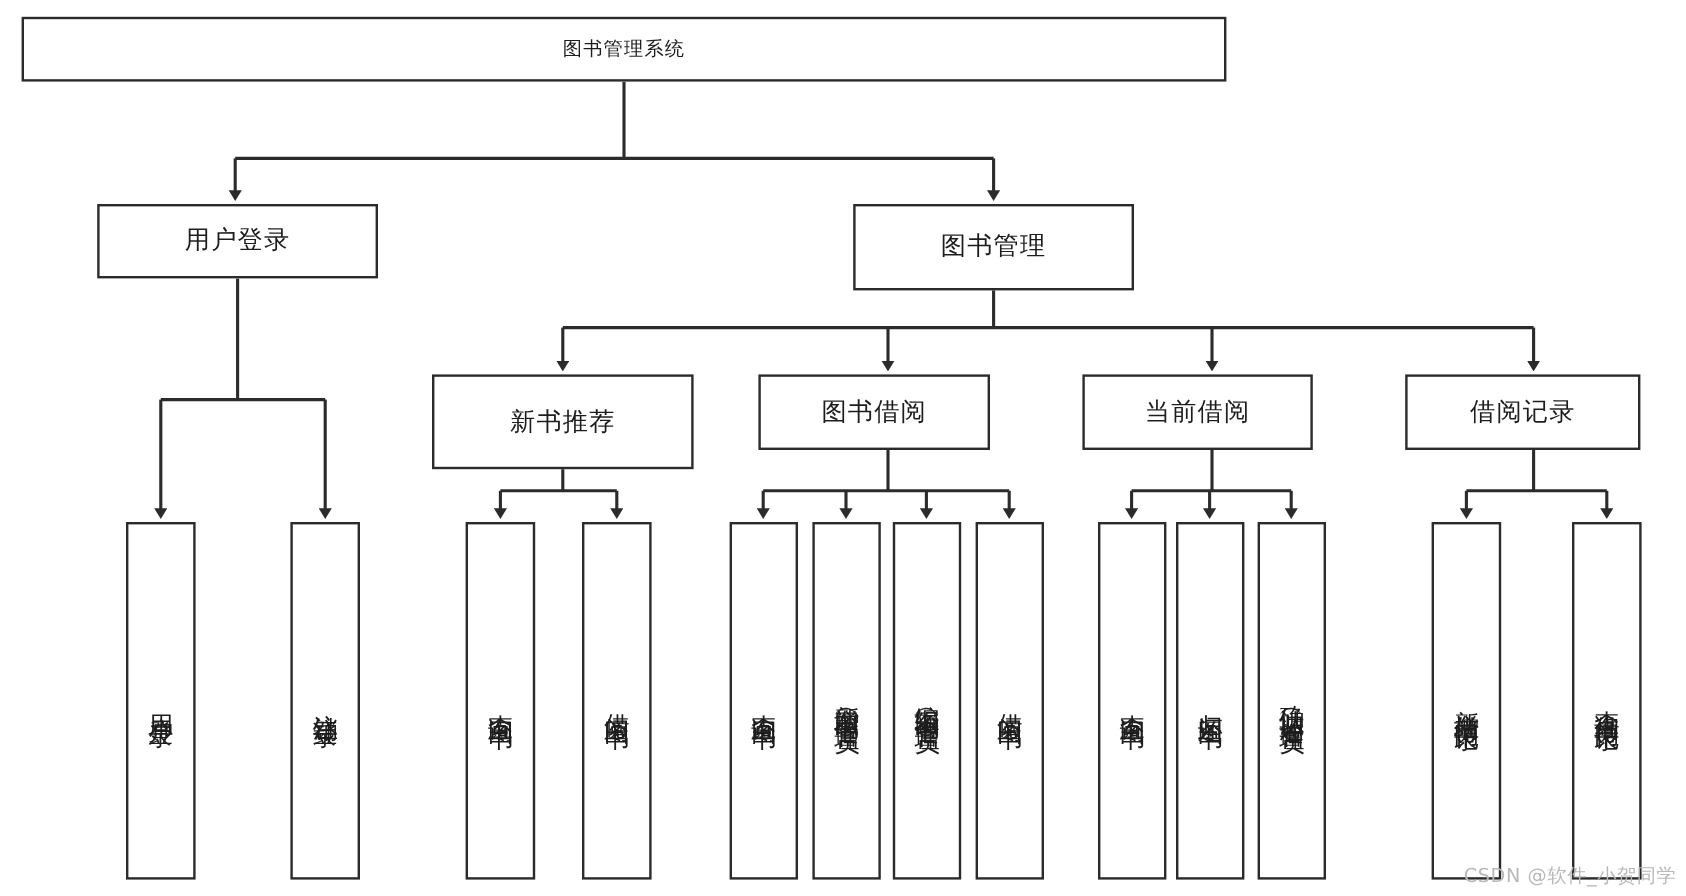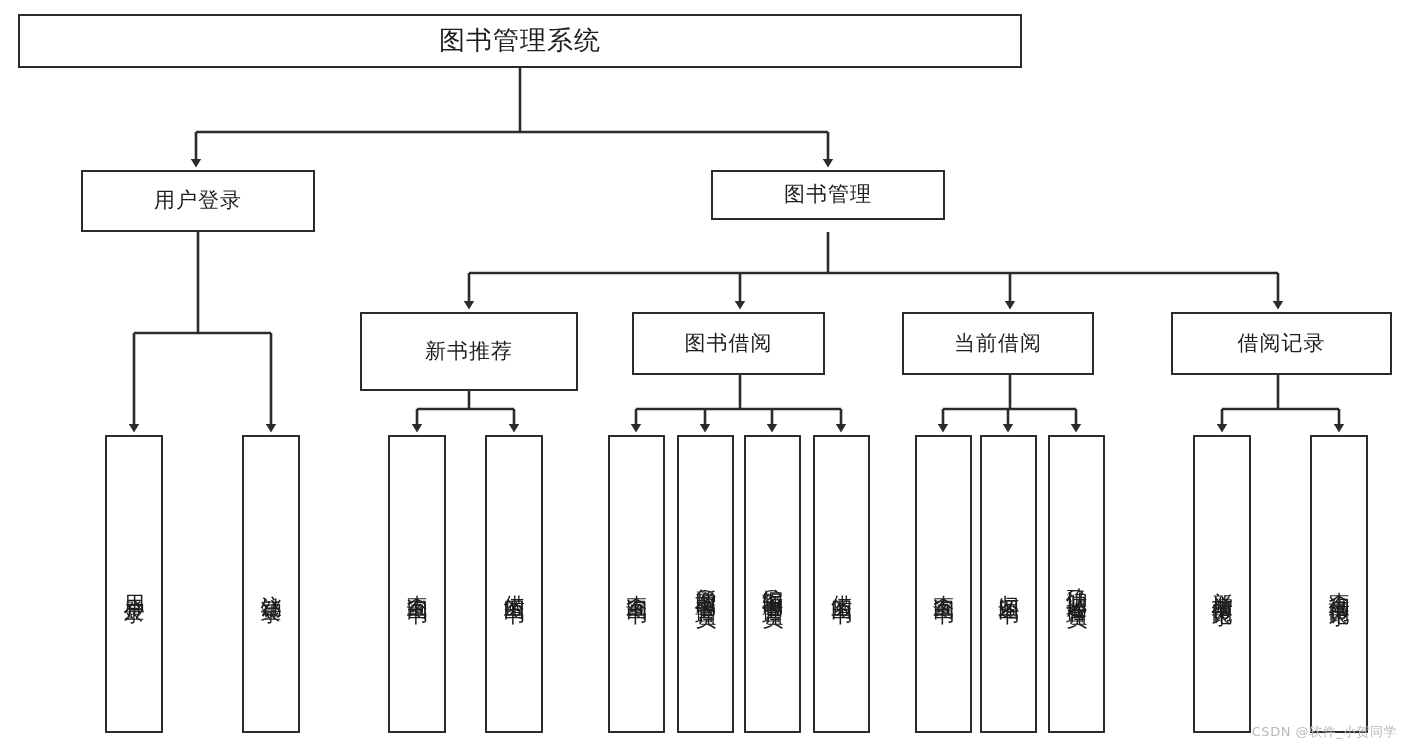--- a/index.html
+++ b/index.html
@@ -35,41 +35,41 @@
     justify-content: center;
     color: #1d1d1d;
     z-index: 2;
   }
   .node.h {
     font-size: 21px;
     letter-spacing: 1px;
     line-height: 1.2;
   }
   .node.root {
-    font-size: 26px;
+    font-size: 16px;
   }
   .node.v {
     writing-mode: vertical-rl;
     text-orientation: upright;
     font-size: 21px;
     letter-spacing: 3px;
     line-height: 1.25;
     padding: 4px 0;
   }
   .node.v .vtext {
     writing-mode: vertical-rl;
     text-orientation: upright;
     white-space: nowrap;
     display: block;
   }
   .watermark {
     position: absolute;
     right: 8px;
     bottom: 6px;
-    font-size: 13px;
+    font-size: 16px;
     color: #b9b9b9;
     letter-spacing: 0.5px;
     z-index: 3;
     white-space: nowrap;
   }
 </style>
 </head>
 <body>
 
 <div id="canvas">
@@ -124,34 +124,34 @@
     </g>
   </svg>
 
   <div class="node h root" style="left:18px; top:14px; width:1004px; height:54px;">
     <span>图书管理系统</span>
   </div>
 
   <div class="node h" style="left:81px; top:170px; width:234px; height:62px;">
     <span>用户登录</span>
   </div>
-  <div class="node h" style="left:711px; top:170px; width:234px; height:50px;">
+  <div class="node h" style="left:711px; top:170px; width:234px; height:72px;">
     <span>图书管理</span>
   </div>
 
   <div class="node h" style="left:360px; top:312px; width:218px; height:79px;">
     <span>新书推荐</span>
   </div>
   <div class="node h" style="left:632px; top:312px; width:193px; height:63px;">
     <span>图书借阅</span>
   </div>
   <div class="node h" style="left:902px; top:312px; width:192px; height:63px;">
     <span>当前借阅</span>
   </div>
-  <div class="node h" style="left:1171px; top:312px; width:221px; height:63px;">
+  <div class="node h" style="left:1171px; top:312px; width:196px; height:63px;">
     <span>借阅记录</span>
   </div>
 
   <div class="node v" style="left:105px; top:435px; width:58px; height:298px;">
     <span class="vtext">用户登录</span>
   </div>
   <div class="node v" style="left:242px; top:435px; width:58px; height:298px;">
     <span class="vtext">注销登录</span>
   </div>
 

